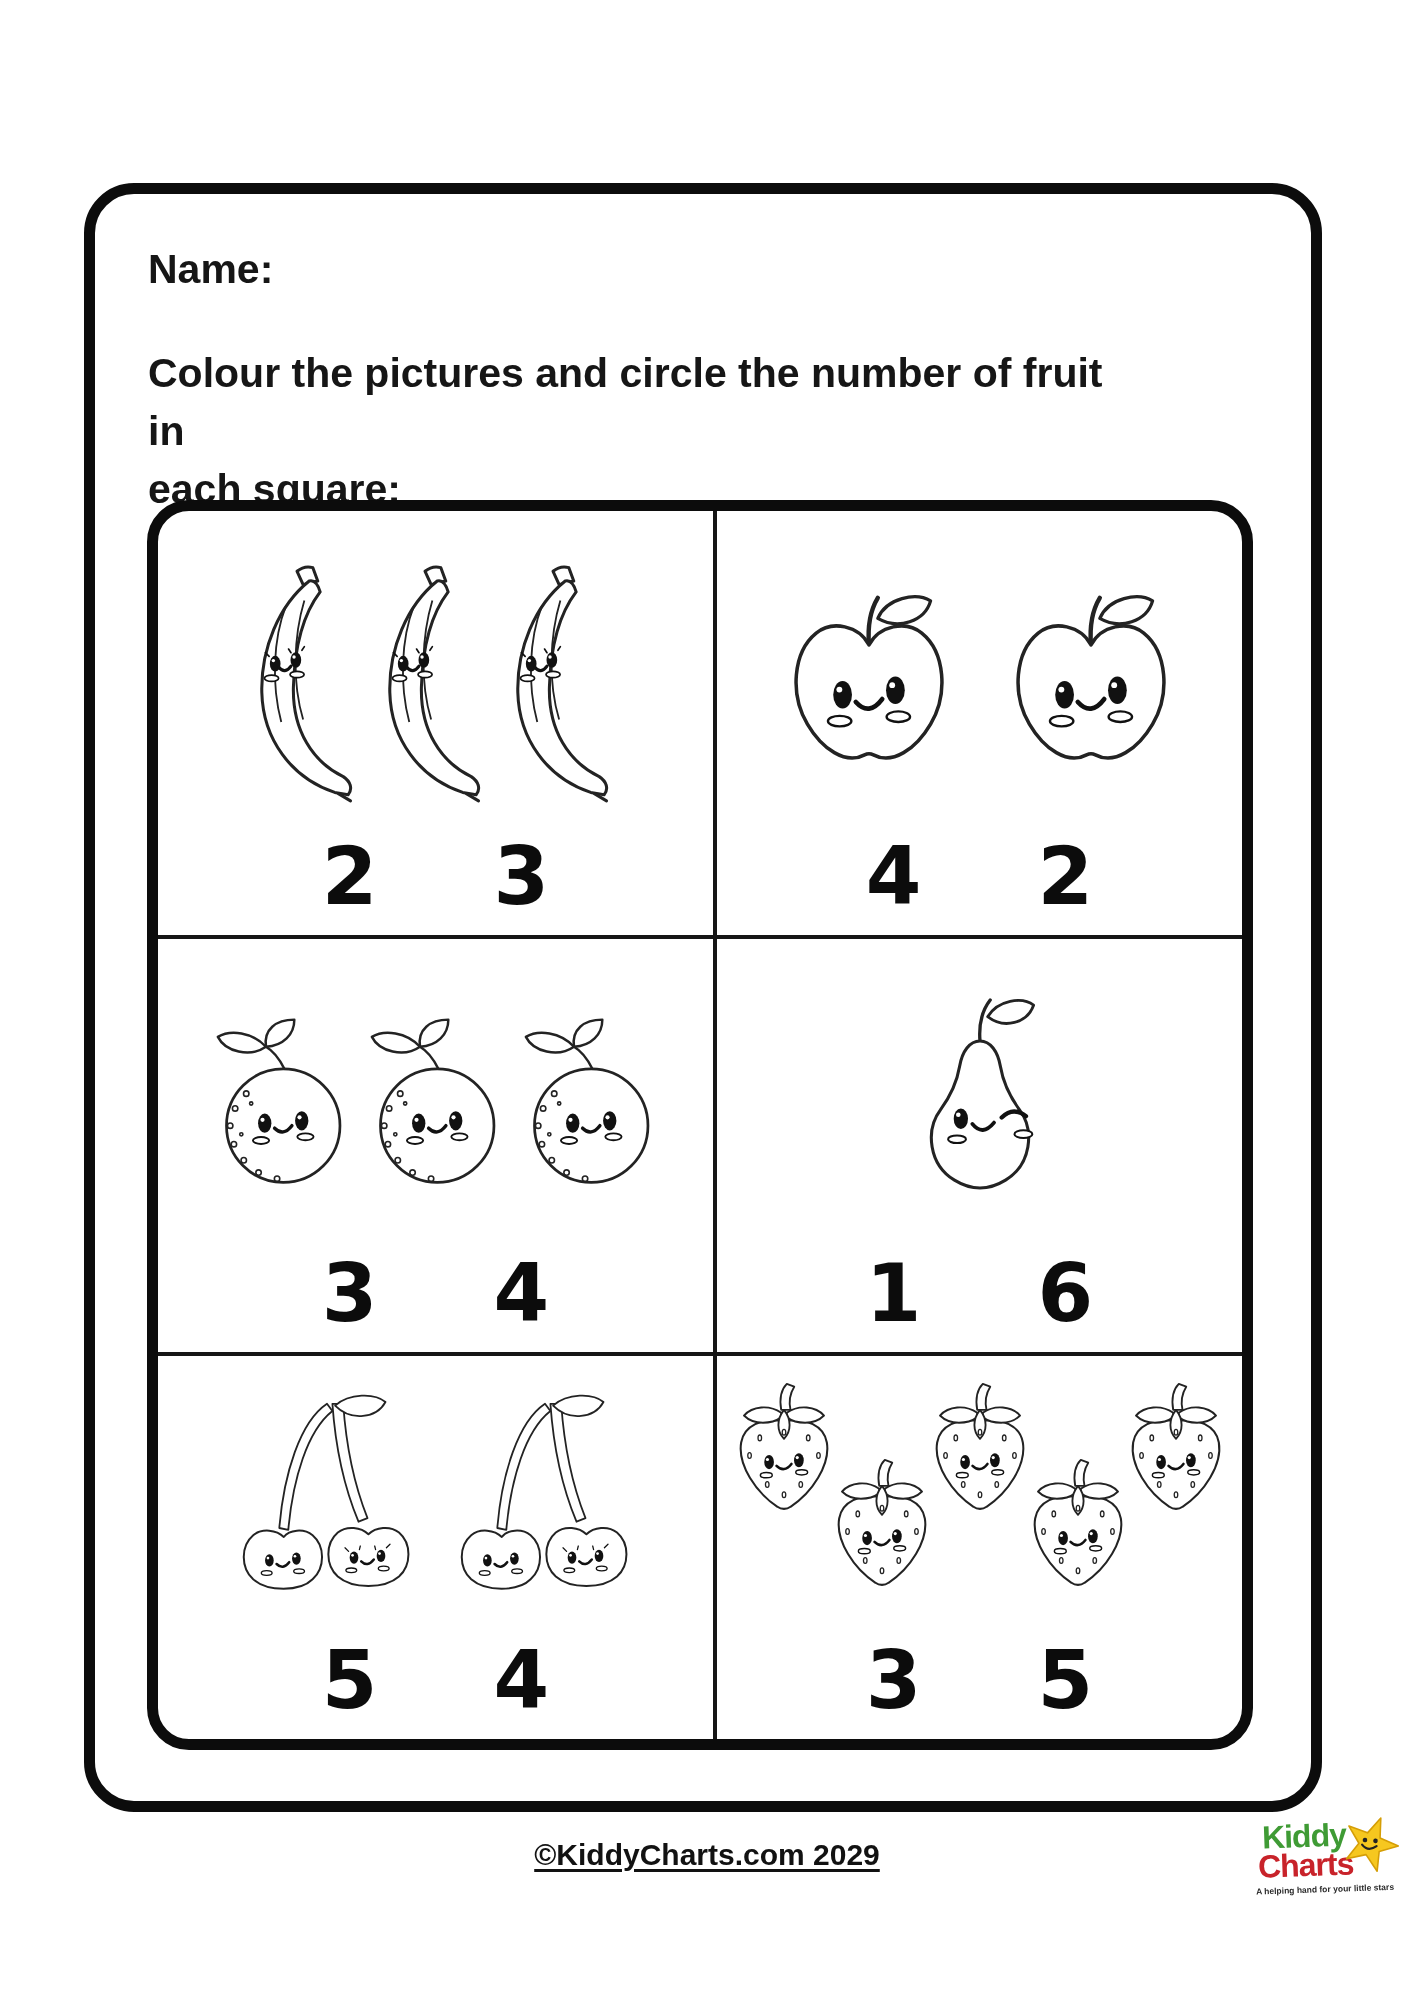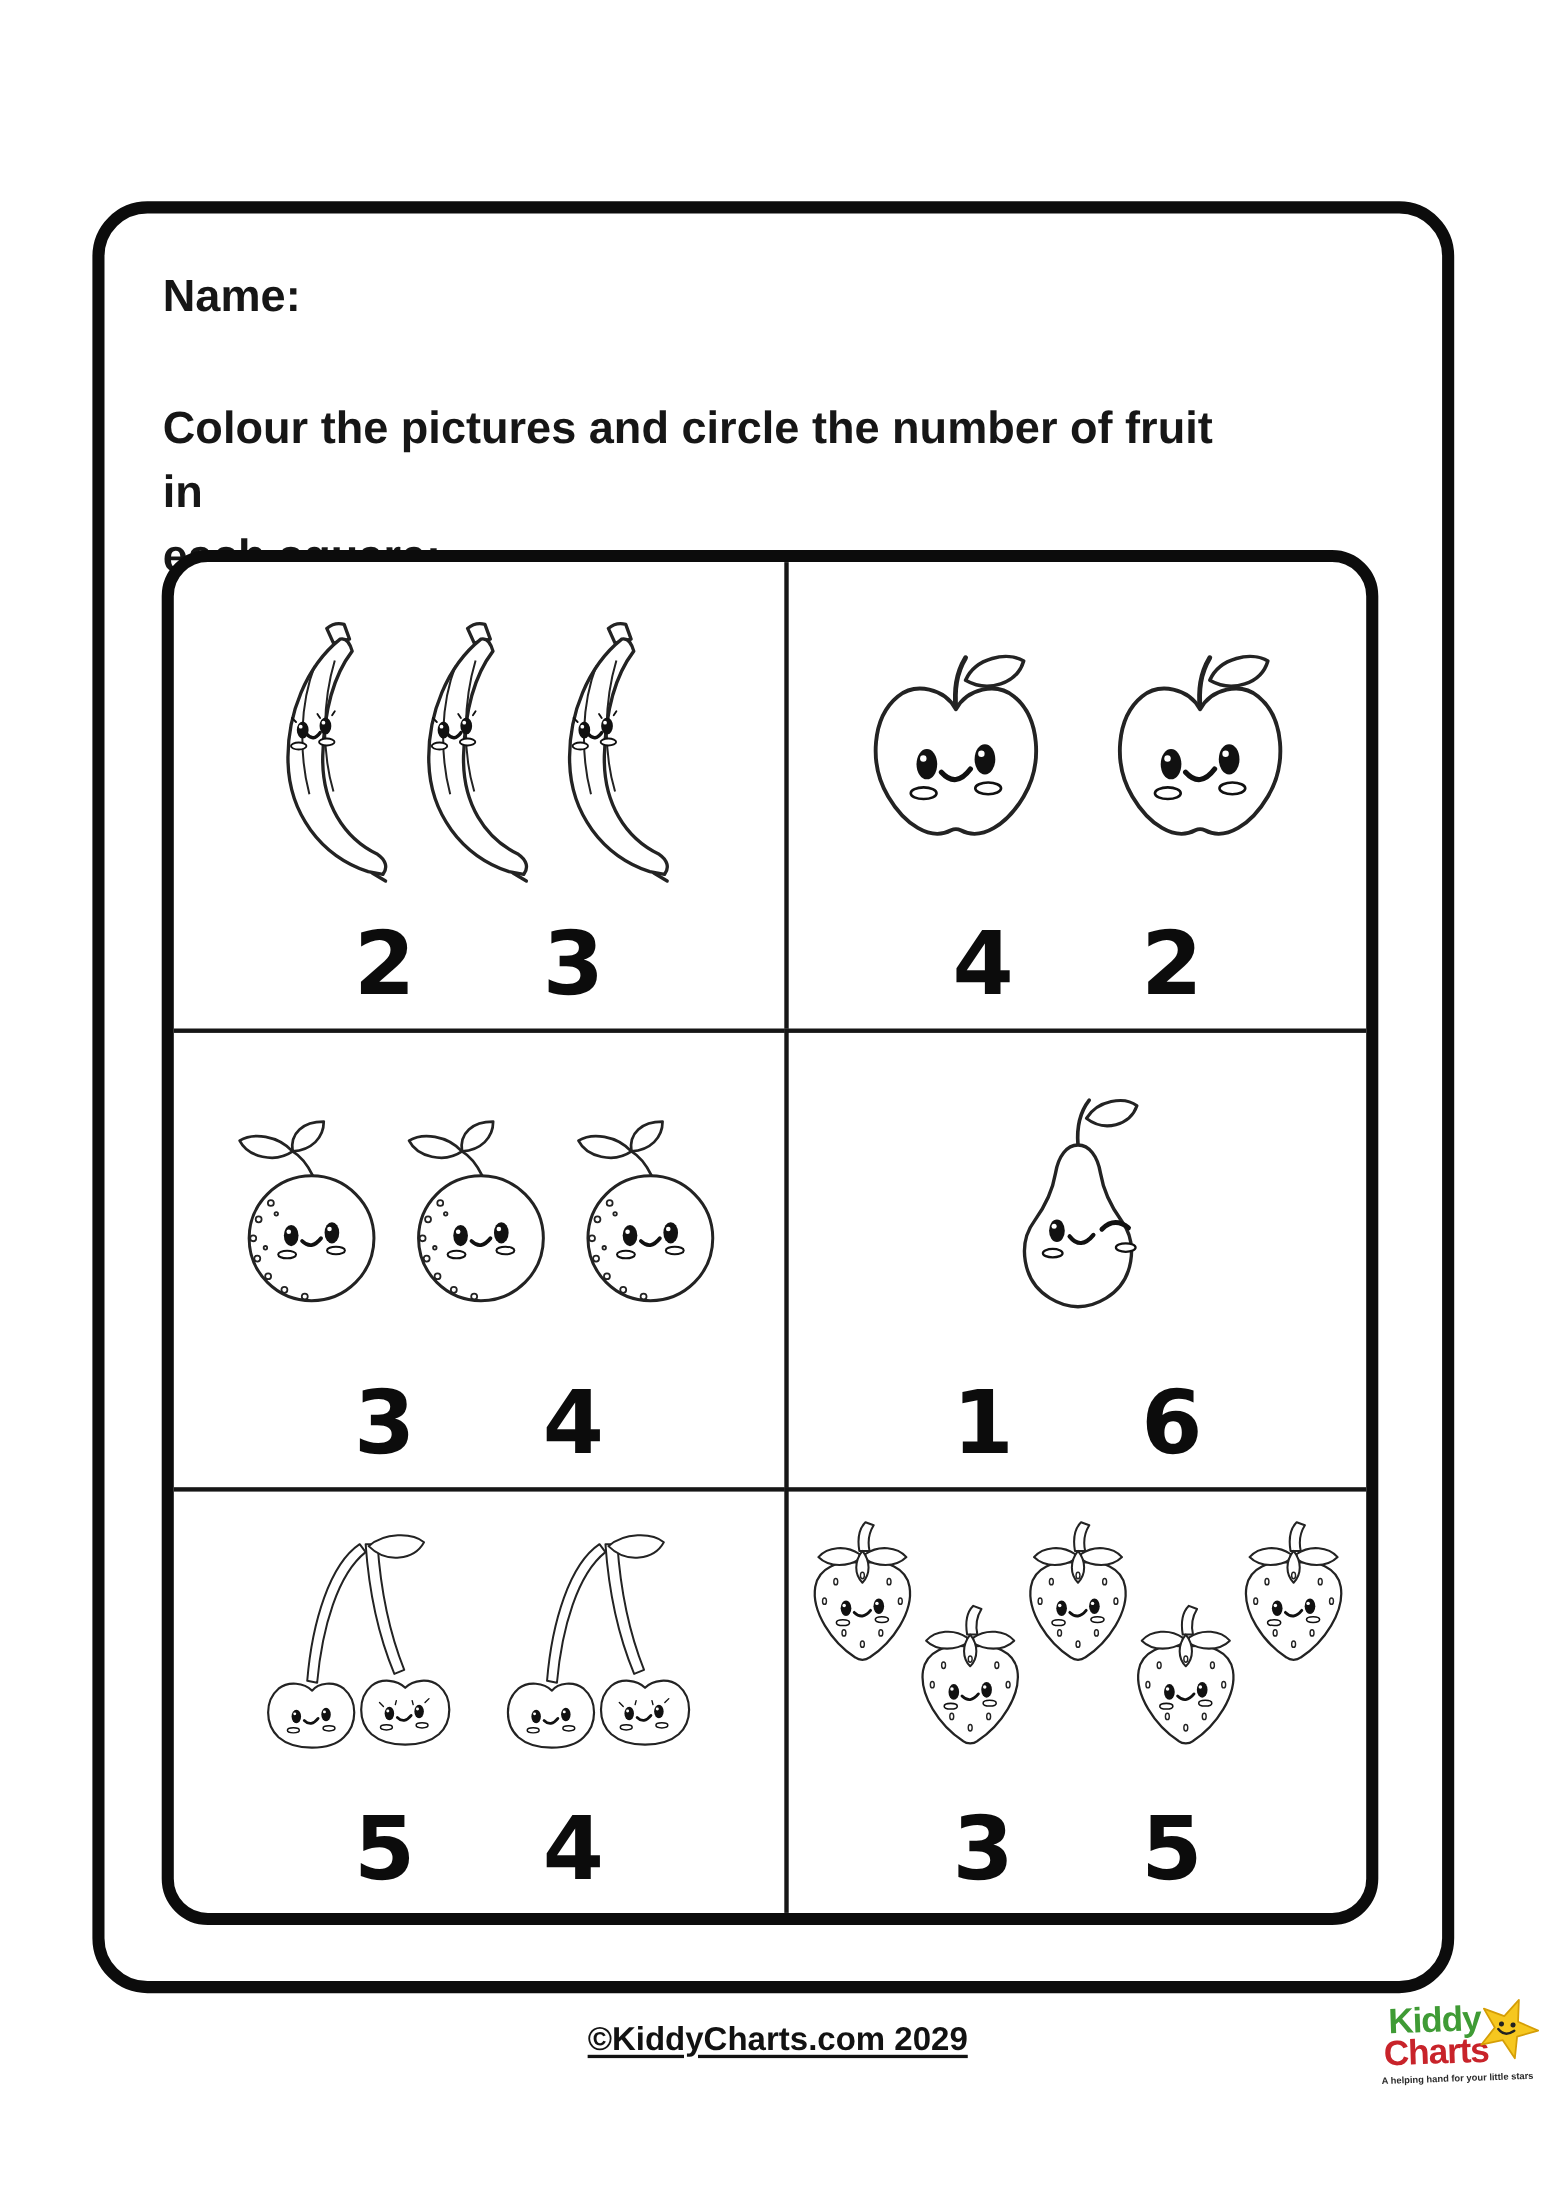--- a/index.html
+++ b/index.html
@@ -1,21 +1,21 @@
 <!DOCTYPE html>
 <html><head>
 <meta charset="utf-8">
 <style>
   html,body{margin:0;padding:0;background:#ffffff;}
   .sheet{position:relative;width:1414px;height:2000px;background:#fff;overflow:hidden;
          font-family:"Liberation Sans",sans-serif;color:#111;}
   .page-box{position:absolute;left:84px;top:183px;width:1238px;height:1629px;
             border:11px solid #0c0c0c;border-radius:50px;box-sizing:border-box;background:#fff;}
   .name-label{position:absolute;left:148px;top:246px;font-size:41px;font-weight:700;color:#161616;}
-  .instruction{position:absolute;left:148px;top:360px;width:960px;font-size:41px;font-weight:700;
+  .instruction{position:absolute;left:148px;top:344px;width:960px;font-size:41px;font-weight:700;
                color:#161616;line-height:1.42;}
   .grid{position:absolute;left:147px;top:500px;width:1106px;height:1250px;
         border:11px solid #0c0c0c;border-radius:42px;box-sizing:border-box;background:#fff;
         display:grid;grid-template-columns:555px 529px;grid-template-rows:424px 417px 387px;overflow:hidden;}
   .cell{box-sizing:border-box;display:flex;flex-direction:column;position:relative;}
   .cell.col2{border-left:4px solid #161616;}
   .cell.rowb{border-top:4px solid #161616;}
   .fruits{flex:1;display:flex;justify-content:center;align-items:center;padding-top:14px;}
   .fruit{display:block;}
   .cell-banana .fruit{width:146px;height:243px;margin:0 -9px;}

